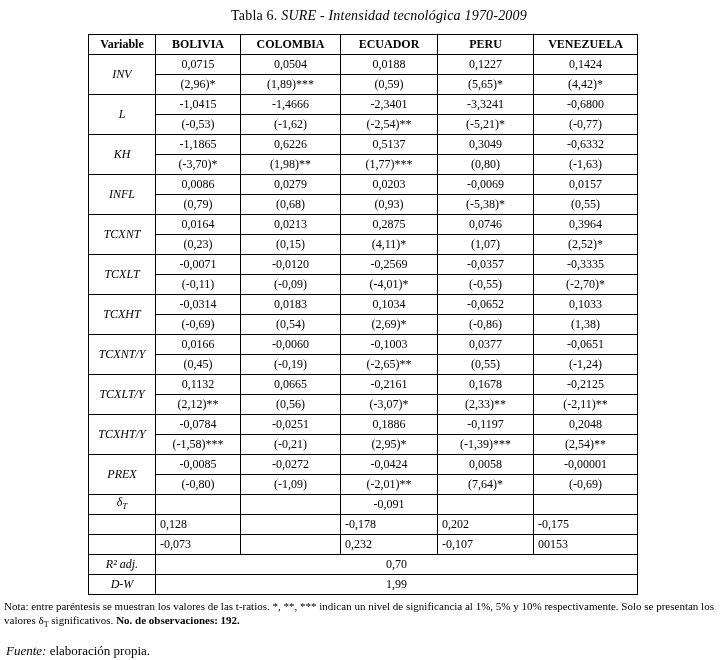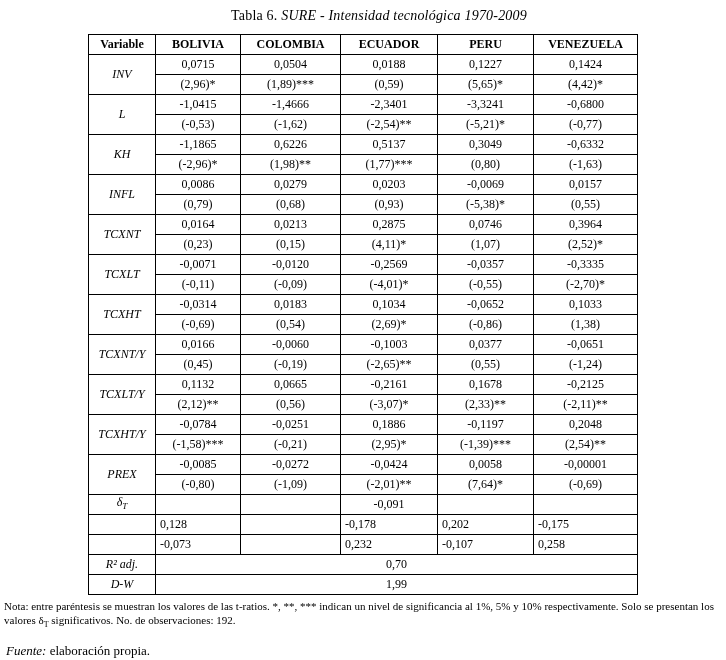--- a/index.html
+++ b/index.html
@@ -43,21 +43,21 @@
   table.sure td.var-cell { font-style: italic; }
   table.sure td.right-cell { text-align: left; }
   table.sure sub { font-size: 9px; }
 
   .note {
     font-size: 11px;
     line-height: 1.3;
     padding: 4px 2px 0 2px;
     text-align: left;
   }
-  .note .obs { font-weight: normal; }
+  .note .obs { font-weight: bold; }
   .note sub { font-size: 8px; }
 
   .source { font-size: 13px; padding: 12px 2px 16px 4px; }
   .source .src-label { font-style: italic; }
 </style>
 </head>
 <body>
 
 <div class="page">
 
@@ -118,21 +118,21 @@
         </tr>
         <tr>
           <td class="var-cell" rowspan="2">KH</td>
           <td>-1,1865</td>
           <td>0,6226</td>
           <td>0,5137</td>
           <td>0,3049</td>
           <td>-0,6332</td>
         </tr>
         <tr>
-          <td>(-2,96)*</td>
+          <td>(-3,70)*</td>
           <td>(1,98)**</td>
           <td>(1,77)***</td>
           <td>(0,80)</td>
           <td>(-1,63)</td>
         </tr>
         <tr>
           <td class="var-cell" rowspan="2">INFL</td>
           <td>0,0086</td>
           <td>0,0279</td>
           <td>0,0203</td>
@@ -266,21 +266,21 @@
           <td class="right-cell">-0,178</td>
           <td class="right-cell">0,202</td>
           <td class="right-cell">-0,175</td>
         </tr>
         <tr>
           <td class="var-cell"></td>
           <td class="right-cell">-0,073</td>
           <td class="right-cell"></td>
           <td class="right-cell">0,232</td>
           <td class="right-cell">-0,107</td>
-          <td class="right-cell">0,258</td>
+          <td class="right-cell">00153</td>
         </tr>
         <tr>
           <td class="var-cell">R² adj.</td>
           <td colspan="5">0,70</td>
         </tr>
         <tr>
           <td class="var-cell">D-W</td>
           <td colspan="5">1,99</td>
         </tr>
       </tbody>

